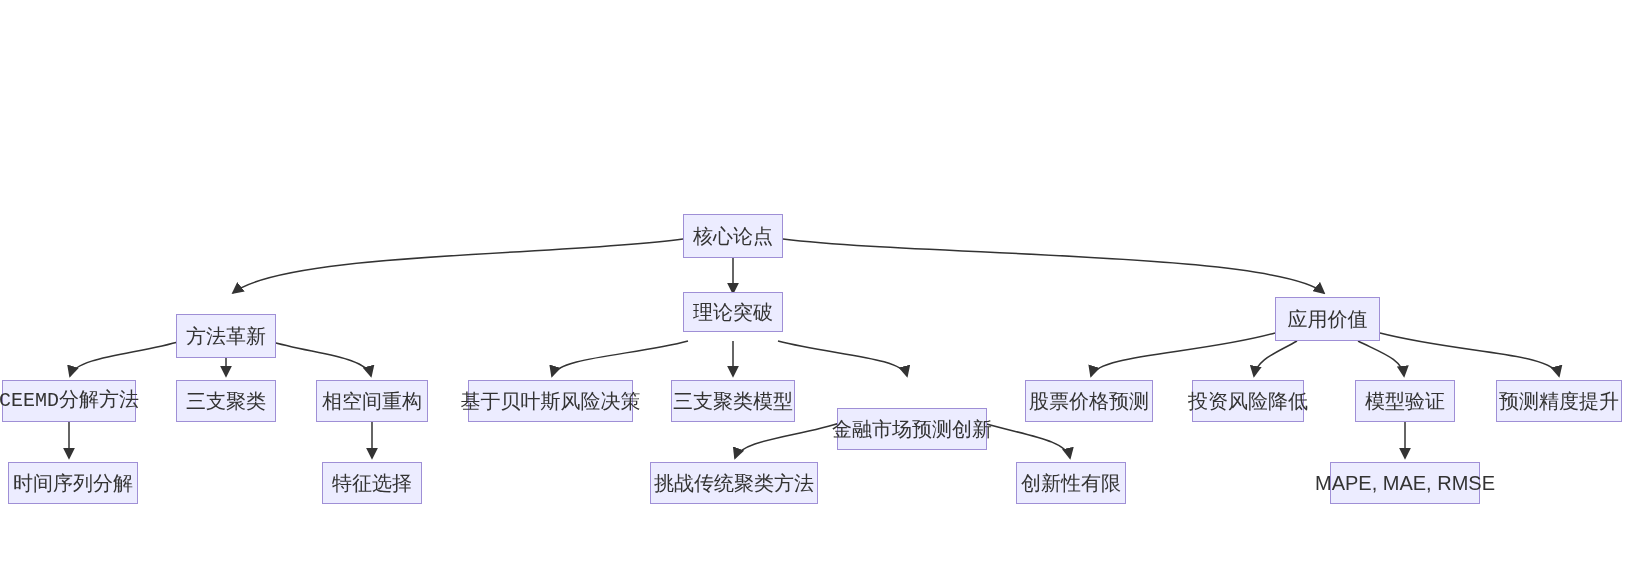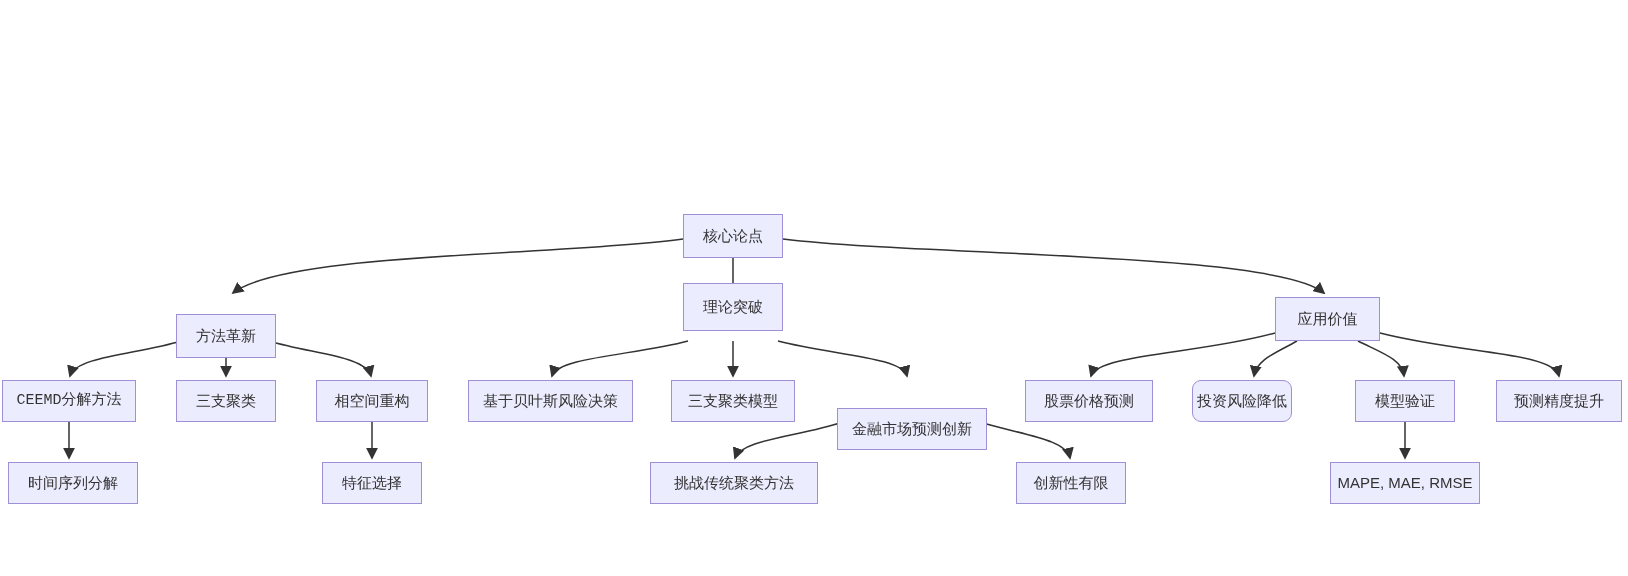--- a/index.html
+++ b/index.html
@@ -25,21 +25,21 @@
   .node {
     position: absolute;
     box-sizing: border-box;
     display: flex;
     align-items: center;
     justify-content: center;
     text-align: center;
     background: var(--node-fill, #ECECFF);
     border: 1px solid var(--node-border, #9F8FD6);
     color: var(--text, #333333);
-    font-size: 15px;
+    font-size: 20px;
     line-height: 1.1;
     white-space: nowrap;
   }
 </style>
 </head>
 <body>
 
 <div class="canvas">
 
   <svg class="edges" viewBox="0 0 1628 576" xmlns="http://www.w3.org/2000/svg">
@@ -64,31 +64,31 @@
     <path class="edge" marker-end="url(#arrow)" d="M 1275 333 C 1200 354, 1098 354, 1091 376"></path>
     <path class="edge" marker-end="url(#arrow)" d="M 1297 341 C 1276 353, 1257 359, 1254 376"></path>
     <path class="edge" marker-end="url(#arrow)" d="M 1358 341 C 1382 353, 1402 359, 1404 376"></path>
     <path class="edge" marker-end="url(#arrow)" d="M 1380 333 C 1462 354, 1553 352, 1559 376"></path>
     <path class="edge" marker-end="url(#arrow)" d="M 1405 422 L 1405 458"></path>
   </svg>
 
   <div class="node" style="left:683px; top:214px; width:100px; height:44px;">核心论点</div>
 
   <div class="node" style="left:176px; top:297px; width:100px; height:44px;margin-top:17px;">方法革新</div>
-  <div class="node" style="left:683px; top:283px; width:100px; height:48px;">理论突破</div>
+  <div class="node" style="left:683px; top:292px; width:100px; height:40px;">理论突破</div>
   <div class="node" style="left:1275px; top:297px; width:105px; height:44px;">应用价值</div>
 
   <div class="node" style="left:2px; top:380px; width:134px; height:42px;font-family:Liberation Mono, monospace;">CEEMD分解方法</div>
   <div class="node" style="left:176px; top:380px; width:100px; height:42px;">三支聚类</div>
   <div class="node" style="left:316px; top:380px; width:112px; height:42px;">相空间重构</div>
   <div class="node" style="left:468px; top:380px; width:165px; height:42px;">基于贝叶斯风险决策</div>
   <div class="node" style="left:671px; top:380px; width:124px; height:42px;">三支聚类模型</div>
   <div class="node" style="left:837px; top:380px; width:150px; height:42px;margin-top:28px;">金融市场预测创新</div>
   <div class="node" style="left:1025px; top:380px; width:128px; height:42px;">股票价格预测</div>
-  <div class="node" style="left:1192px; top:380px; width:100px; height:42px;border-radius:9px;">投资风险降低</div>
+  <div class="node" style="left:1192px; top:380px; width:112px; height:42px;">投资风险降低</div>
   <div class="node" style="left:1355px; top:380px; width:100px; height:42px;">模型验证</div>
   <div class="node" style="left:1496px; top:380px; width:126px; height:42px;">预测精度提升</div>
 
   <div class="node" style="left:8px; top:462px; width:130px; height:42px;">时间序列分解</div>
   <div class="node" style="left:322px; top:462px; width:100px; height:42px;">特征选择</div>
   <div class="node" style="left:650px; top:462px; width:168px; height:42px;">挑战传统聚类方法</div>
   <div class="node" style="left:1016px; top:462px; width:110px; height:42px;">创新性有限</div>
   <div class="node" style="left:1330px; top:462px; width:150px; height:42px;">MAPE, MAE, RMSE</div>
 
 </div>

